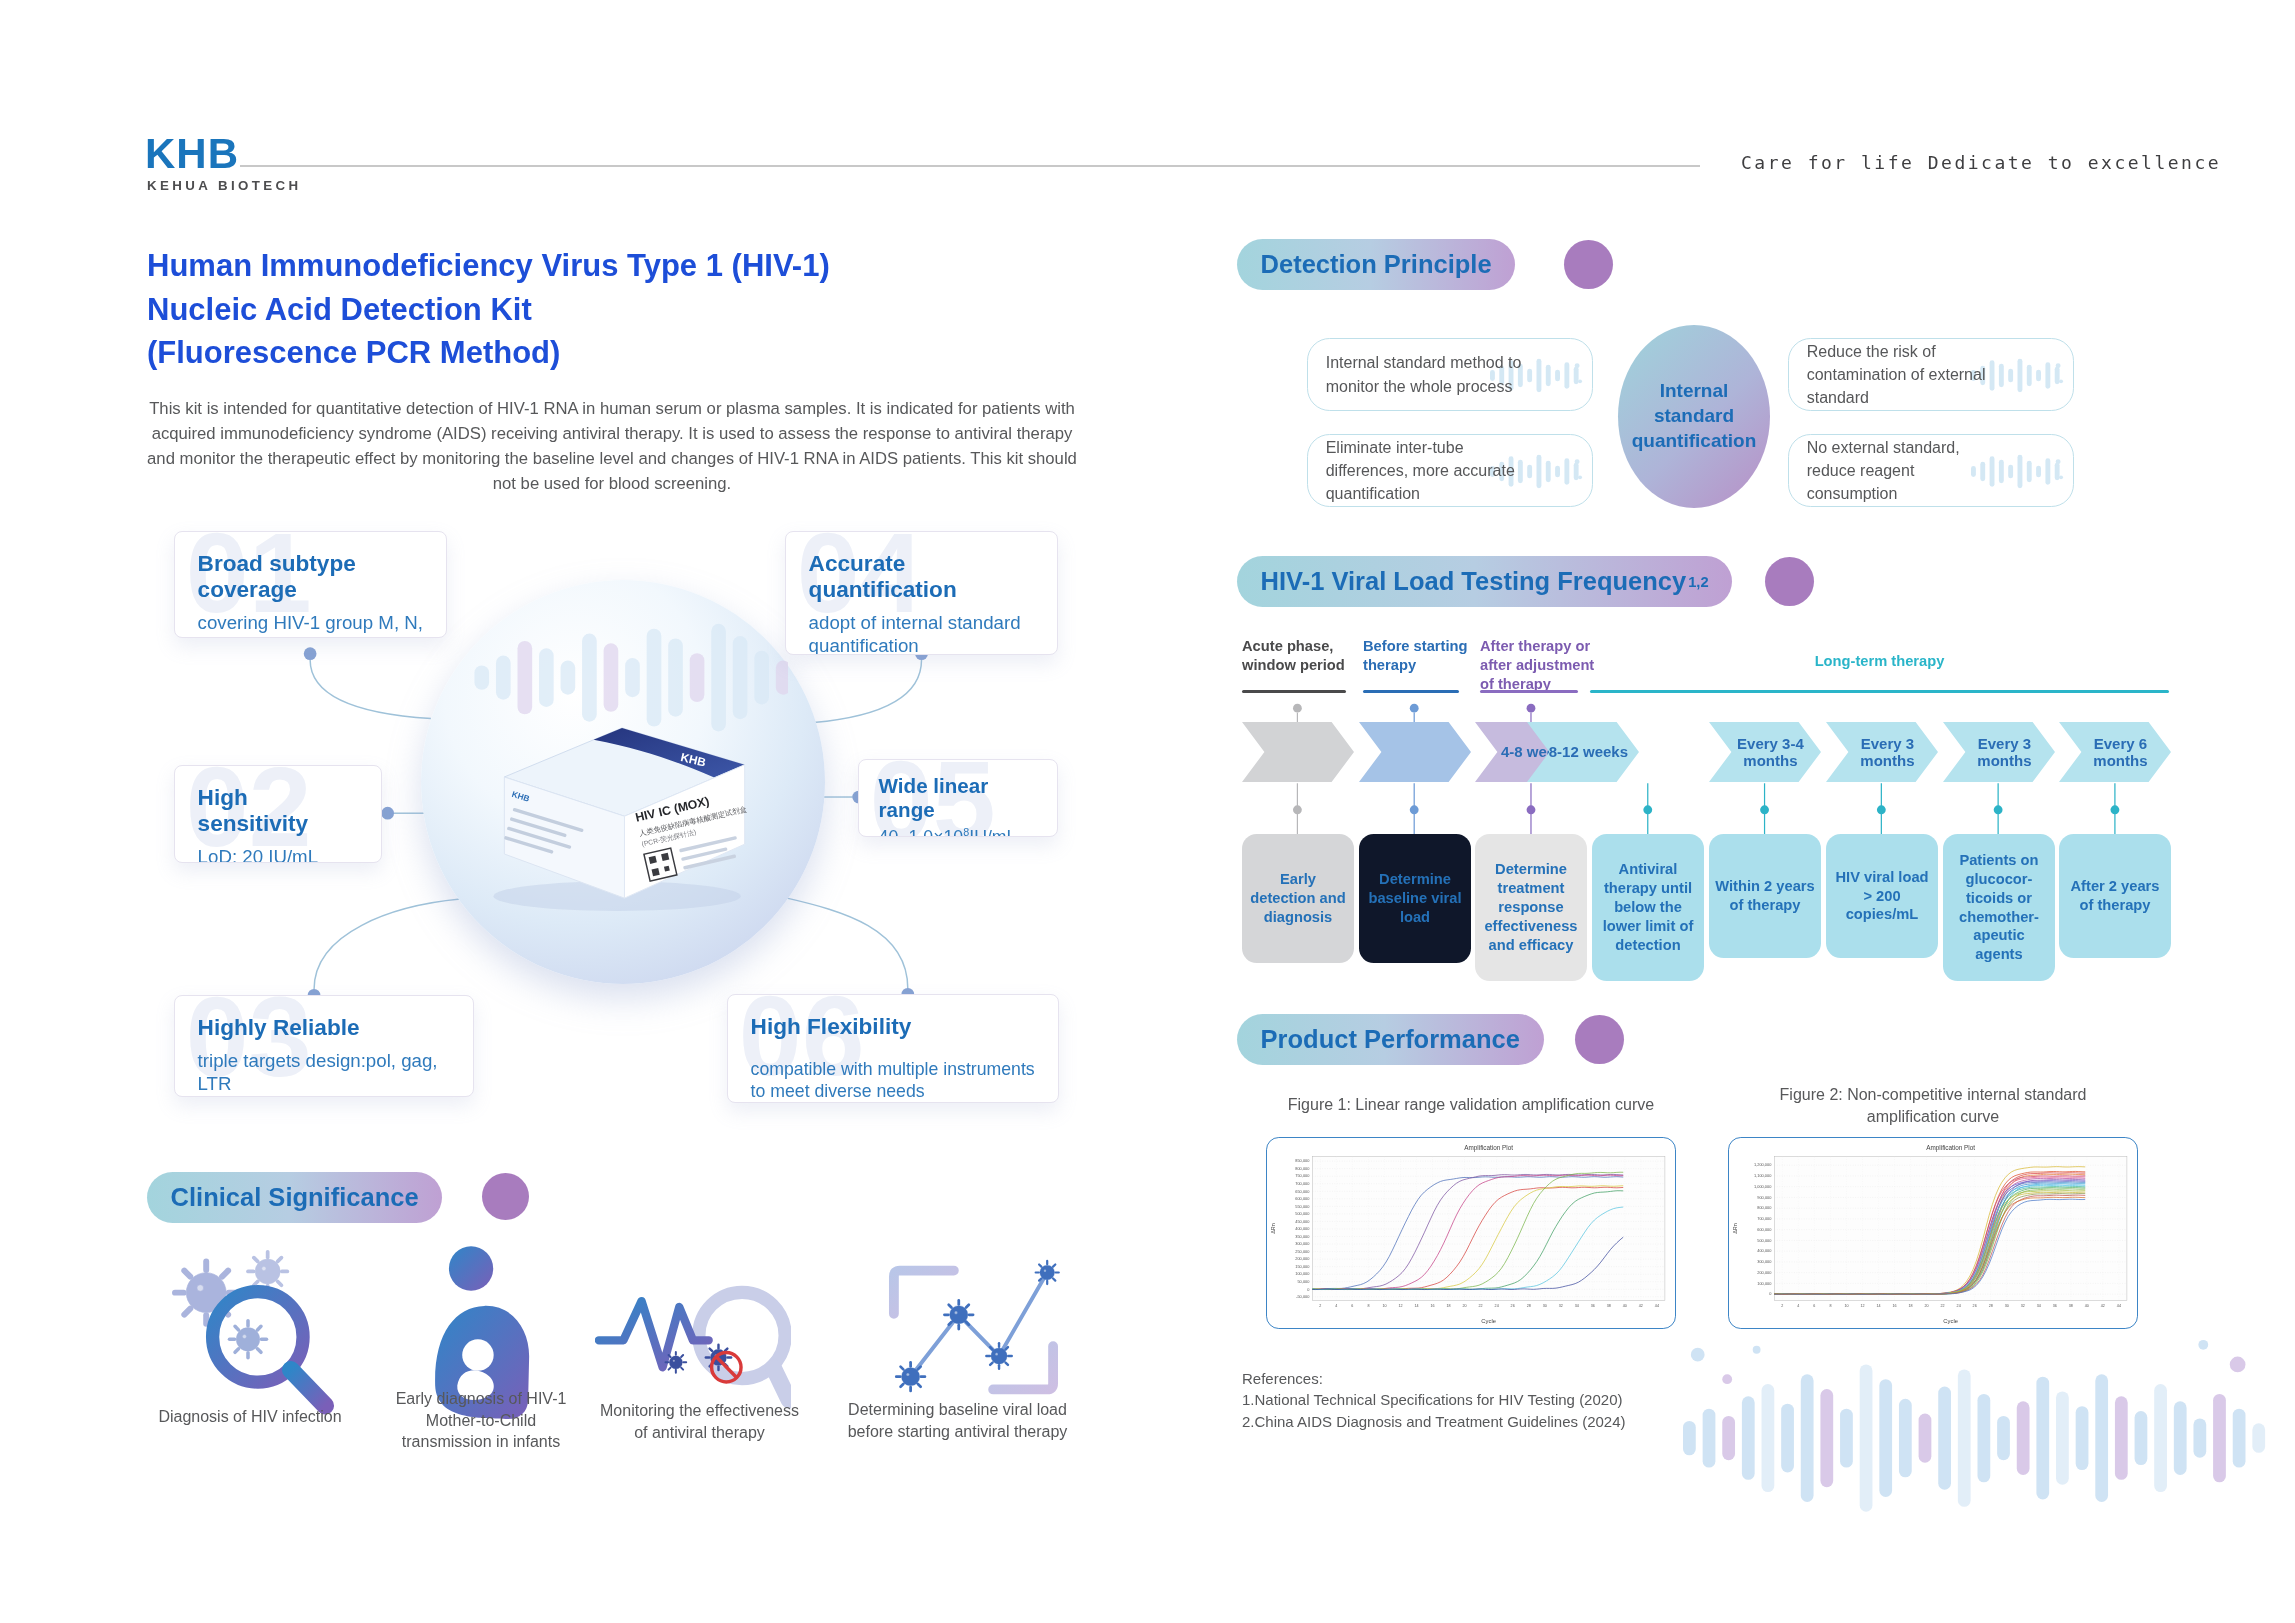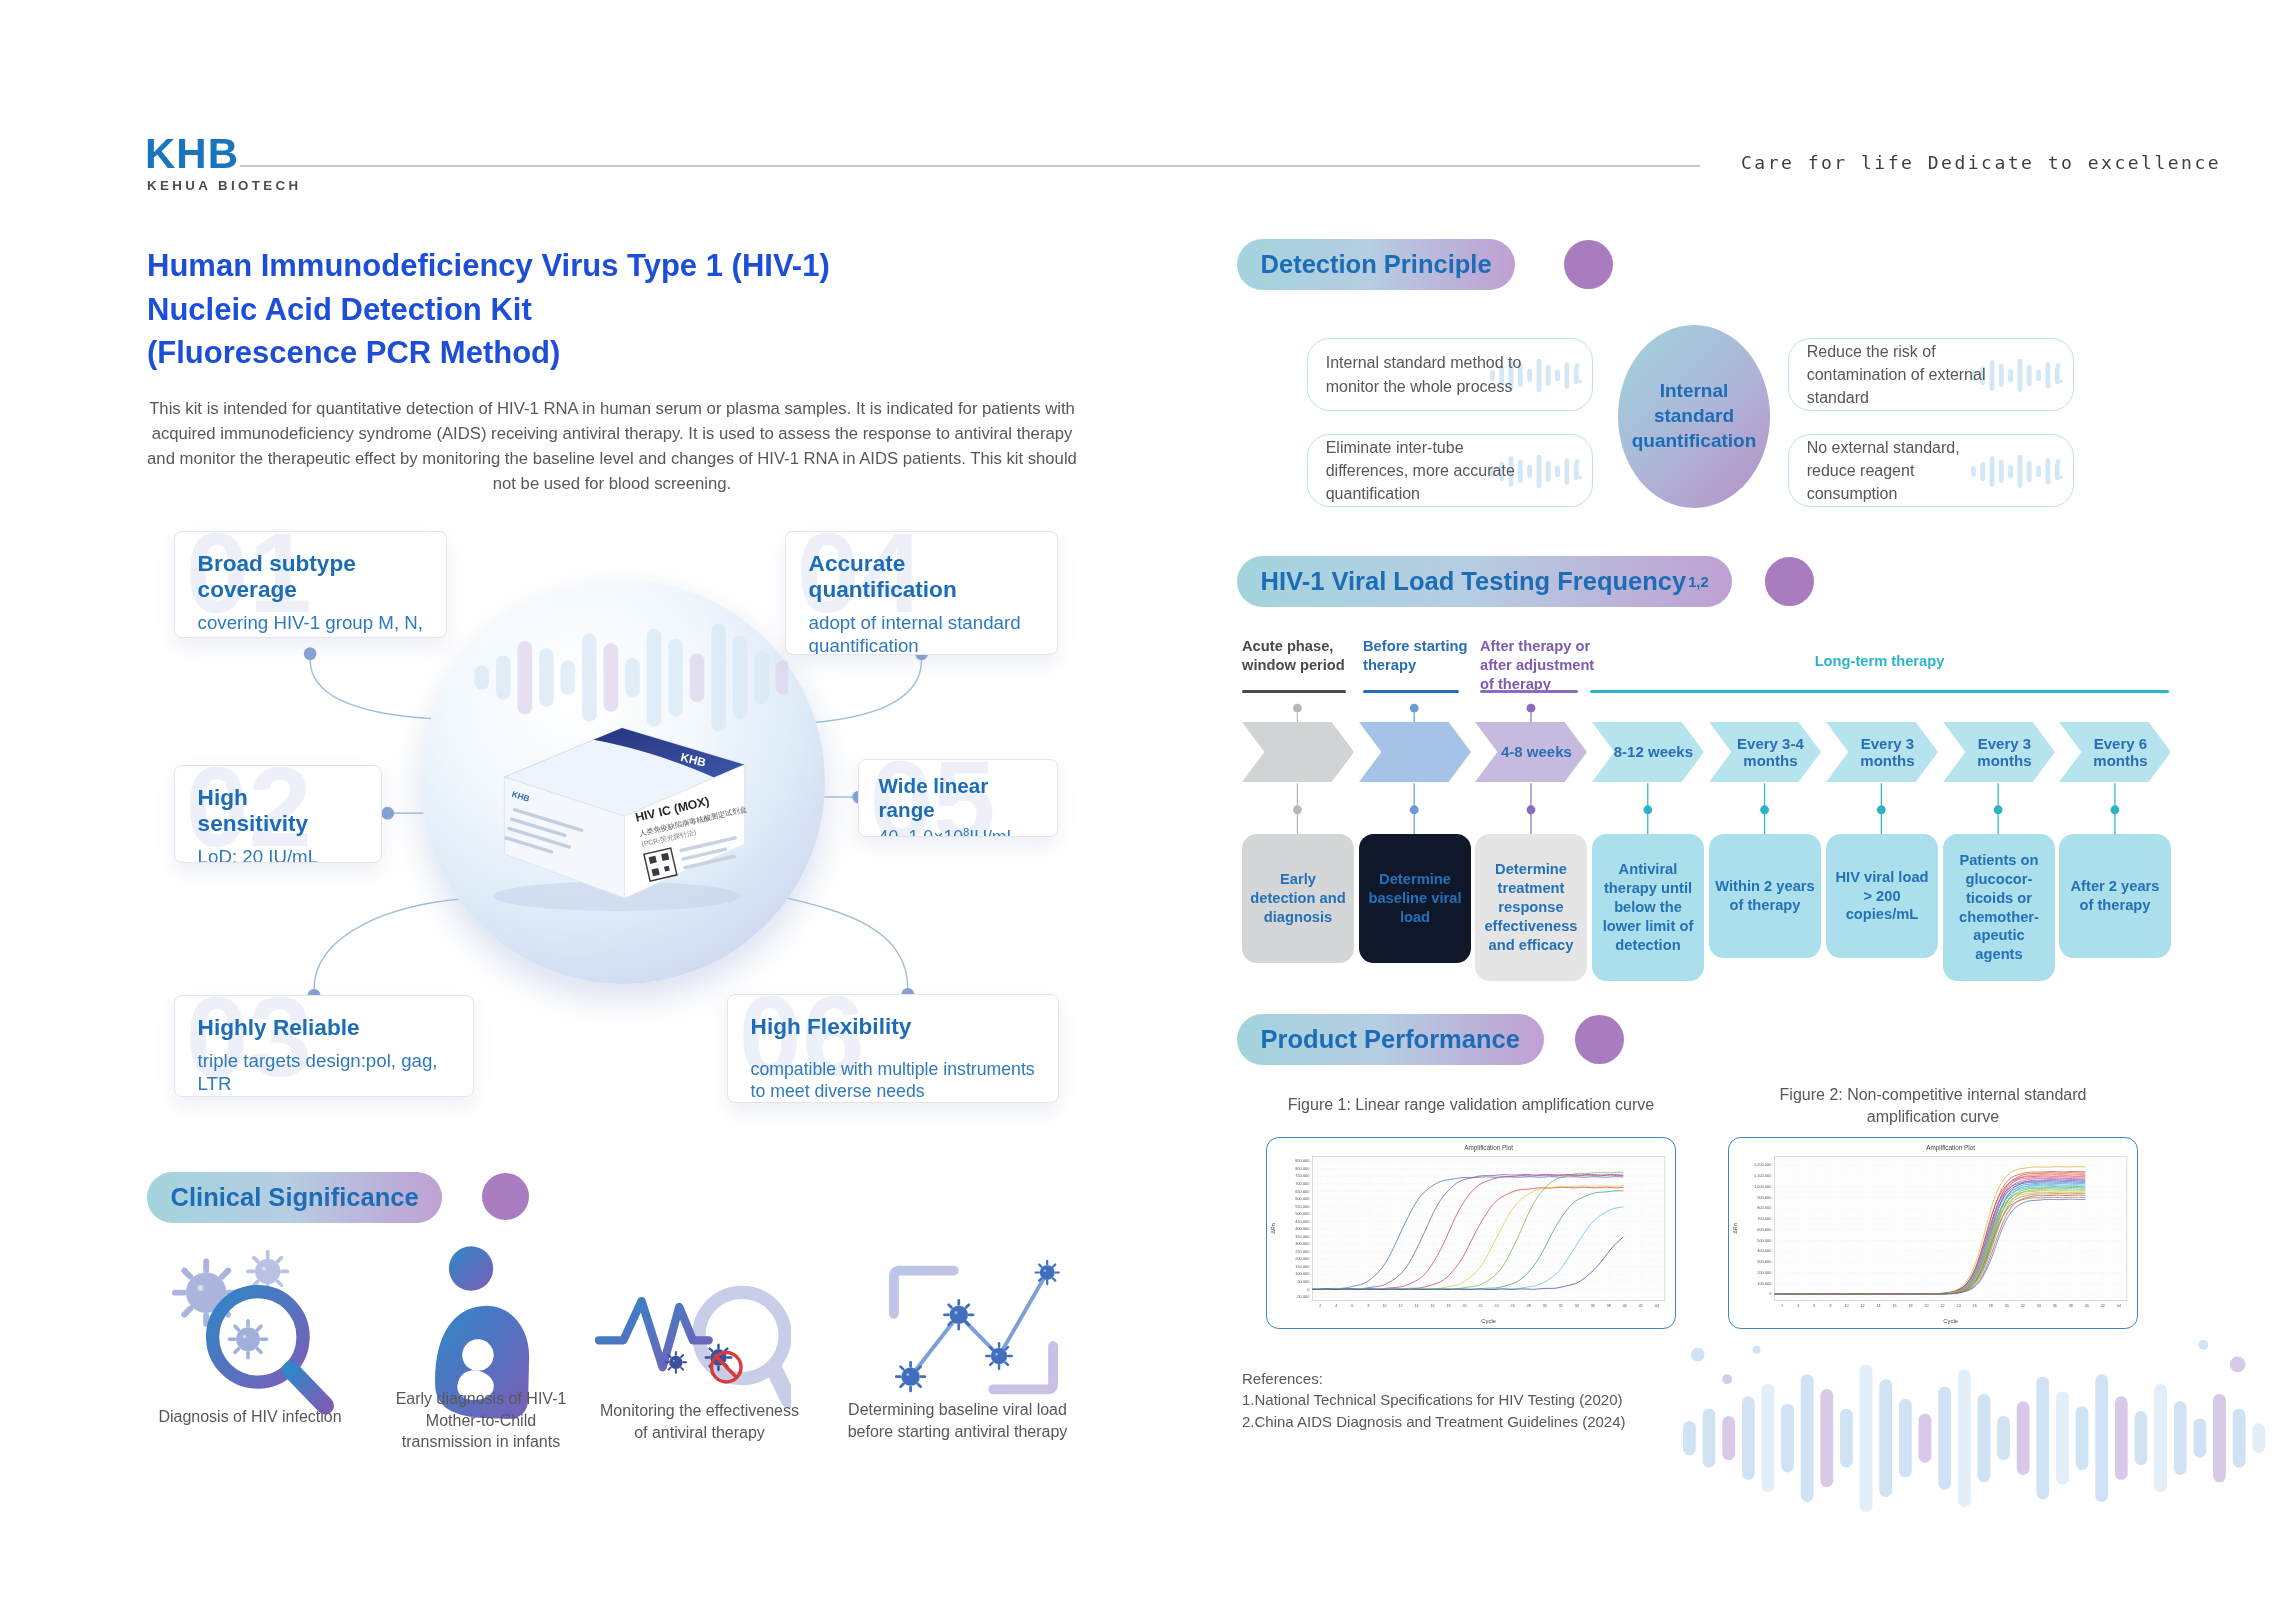--- a/index.html
+++ b/index.html
@@ -312,21 +312,21 @@
   <div class="phase" style="left:1590px;width:579px;color:#2ab5c9;text-align:center;top:652px">Long-term therapy</div>
 
   <div class="phase-bar" style="left:1242px;width:104px;background:#4a4a4b"></div>
   <div class="phase-bar" style="left:1363px;width:96px;background:#2a6db5"></div>
   <div class="phase-bar" style="left:1480px;width:98px;background:#8a6cc0"></div>
   <div class="phase-bar" style="left:1590px;width:579px;background:#2ab5c9"></div>
 
   <div class="chev" style="left:1242px;background:#d2d3d5"></div>
   <div class="chev" style="left:1359px;background:#a5c3e7"></div>
   <div class="chev" style="left:1475px;background:#c6bbde">4-8 weeks</div>
-  <div class="chev" style="left:1592px;background:#b5e3ee">8-12 weeks</div>
+  <div class="chev" style="left:1527px;background:#b5e3ee">8-12 weeks</div>
   <div class="chev" style="left:1709px;background:#b5e3ee">Every 3-4 months</div>
   <div class="chev" style="left:1826px;background:#b5e3ee">Every 3 months</div>
   <div class="chev" style="left:1943px;background:#b5e3ee">Every 3 months</div>
   <div class="chev" style="left:2059px;background:#b5e3ee">Every 6 months</div>
 
   <div class="tbox" style="left:1242px;height:129px;background:#d5d6d8">Early detection and diagnosis</div>
   <div class="tbox" style="left:1359px;height:129px;background:#0f172a">Determine baseline viral load</div>
   <div class="tbox" style="left:1475px;height:147px;background:#e5e5e5">Determine treatment response effectiveness and efficacy</div>
   <div class="tbox" style="left:1592px;height:147px;background:#abdfec">Antiviral therapy until below the lower limit of detection</div>
   <div class="tbox" style="left:1709px;height:124px;background:#abdfec">Within 2 years of therapy</div>

